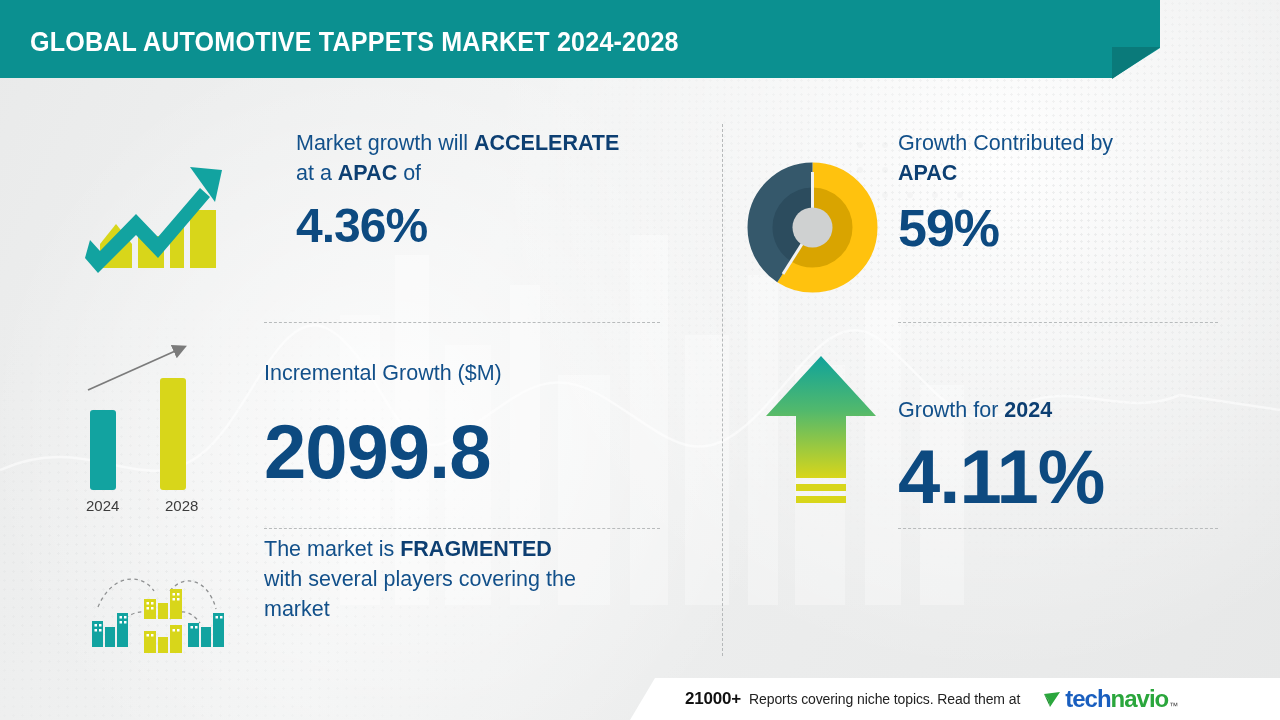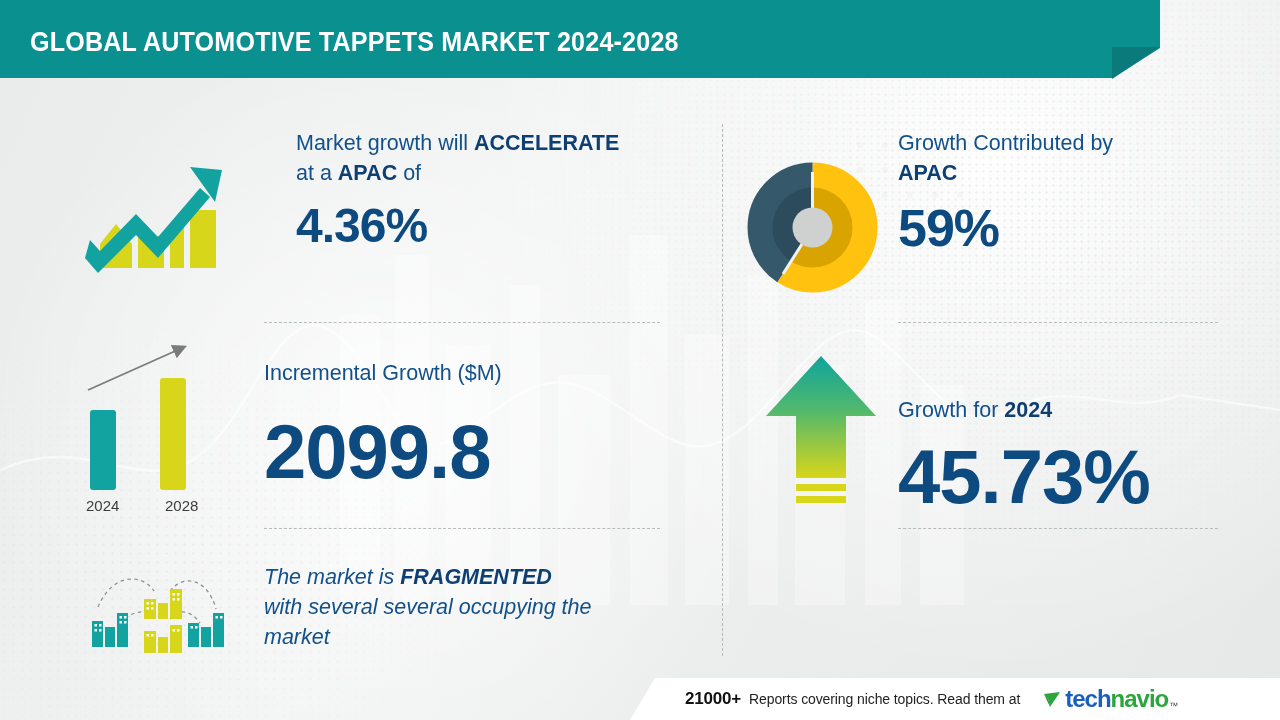--- a/index.html
+++ b/index.html
@@ -101,21 +101,21 @@
 
   .icon-bars { position:absolute; left:72px; top:335px; width:160px; height:185px; }
   .bars-label {
     position:absolute; font-size:15px; color:#3c3c3c;
     font-family:"Liberation Sans", sans-serif;
   }
   .block-incr { position:absolute; left:264px; top:358px; width:430px; }
   .val-incr { font-size:76px; margin-top:26px; }
 
   .icon-city { position:absolute; left:78px; top:565px; width:160px; height:92px; }
-  .block-frag { position:absolute; left:264px; top:562px; width:430px;font-style:italic; }
+  .block-frag { position:absolute; left:264px; top:534px; width:430px; }
 
   
   .icon-donut { position:absolute; left:745px; top:160px; width:135px; height:135px; }
   .block-apac { position:absolute; left:898px; top:128px; width:330px; }
   .val-apac { font-size:52px; margin-top:14px; }
 
   .icon-uparrow { position:absolute; left:762px; top:352px; width:118px; height:160px; }
   .block-2024 { position:absolute; left:898px; top:358px; width:330px;margin-top:37px; }
   .val-2024 { font-size:76px; margin-top:14px; }
 
@@ -279,21 +279,21 @@
           <rect x="117" y="61" width="2.5" height="2.5"></rect>
         <rect x="137.5" y="51" width="2.5" height="2.5"></rect>
           <rect x="142" y="51" width="2.5" height="2.5"></rect>
       </g>
     </g>
   </svg>
 
   <div class="block-frag">
     <div class="stat-caption">
       <span>The market is </span><b>FRAGMENTED</b><br>
-      <span>with several several occupying the</span><br>
+      <span>with several players covering the</span><br>
       <span>market</span>
     </div>
   </div>
 
   <svg class="icon-donut" viewBox="0 0 135 135">
 
     <circle cx="67.5" cy="67.5" r="50" fill="none" stroke="#ffc20e" stroke-width="30" stroke-dasharray="185.4 128.9" transform="rotate(-90 67.5 67.5)"></circle>
     <circle cx="67.5" cy="67.5" r="50" fill="none" stroke="#35586b" stroke-width="30" stroke-dasharray="128.9 185.4" stroke-dashoffset="-185.4" transform="rotate(-90 67.5 67.5)"></circle>
 
     <circle cx="67.5" cy="67.5" r="29" fill="none" stroke="#d9a400" stroke-width="22" stroke-dasharray="107.5 74.7" transform="rotate(-90 67.5 67.5)"></circle>
@@ -322,21 +322,21 @@
     </defs>
     <path d="M59 4 L114 64 L84 64 L84 126 L34 126 L34 64 L4 64 Z" fill="url(#arrGrad)"></path>
     <rect x="34" y="132" width="50" height="7" fill="#d8d61a"></rect>
     <rect x="34" y="144" width="50" height="7" fill="#d8d61a"></rect>
   </svg>
 
   <div class="block-2024">
     <div class="stat-caption">
       <span>Growth for </span><b>2024</b>
     </div>
-    <div class="stat-value val-2024">45.73%</div>
+    <div class="stat-value val-2024">4.11%</div>
   </div>
 
   <div class="footer">
     <div class="footer-inner">
       <span class="footer-count">21000+</span>
       <span class="footer-text">Reports covering niche topics. Read them at</span>
       <span class="logo-wrap">
         <svg width="22" height="22" viewBox="0 0 22 22" style="margin-right:1px;">
           <path d="M2 5 L18 3 L8 18 L6.5 11 Z" fill="#2aa63c"></path>
           <path d="M2 5 L8 18 L6.5 11 Z" fill="#1f8f30"></path>

